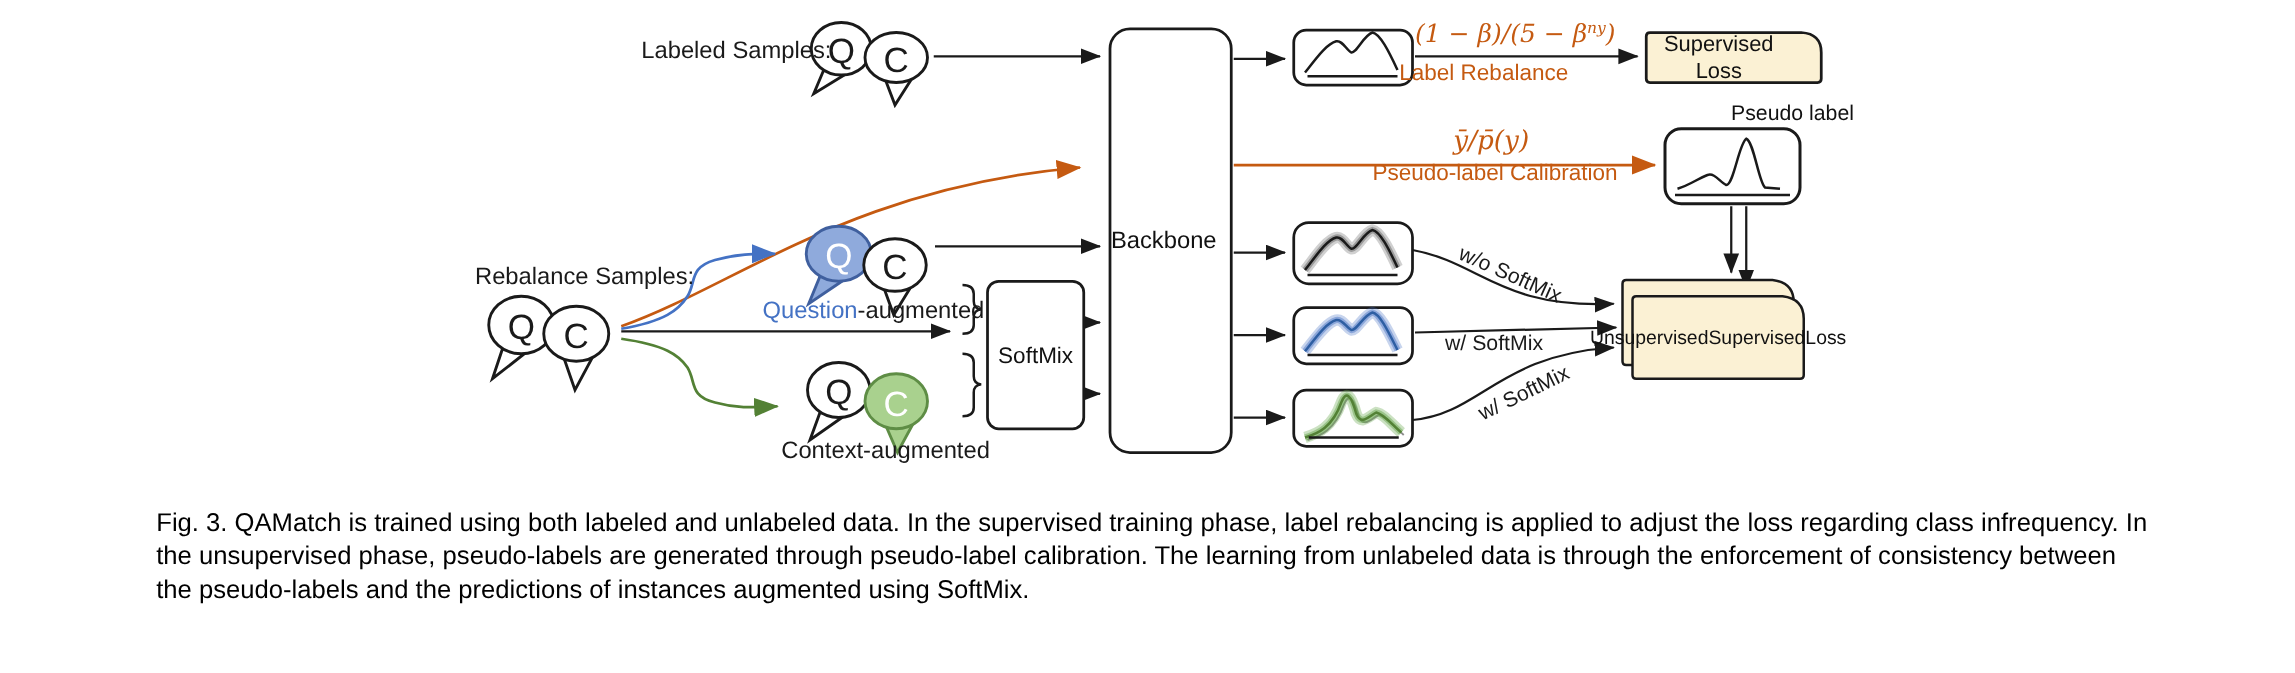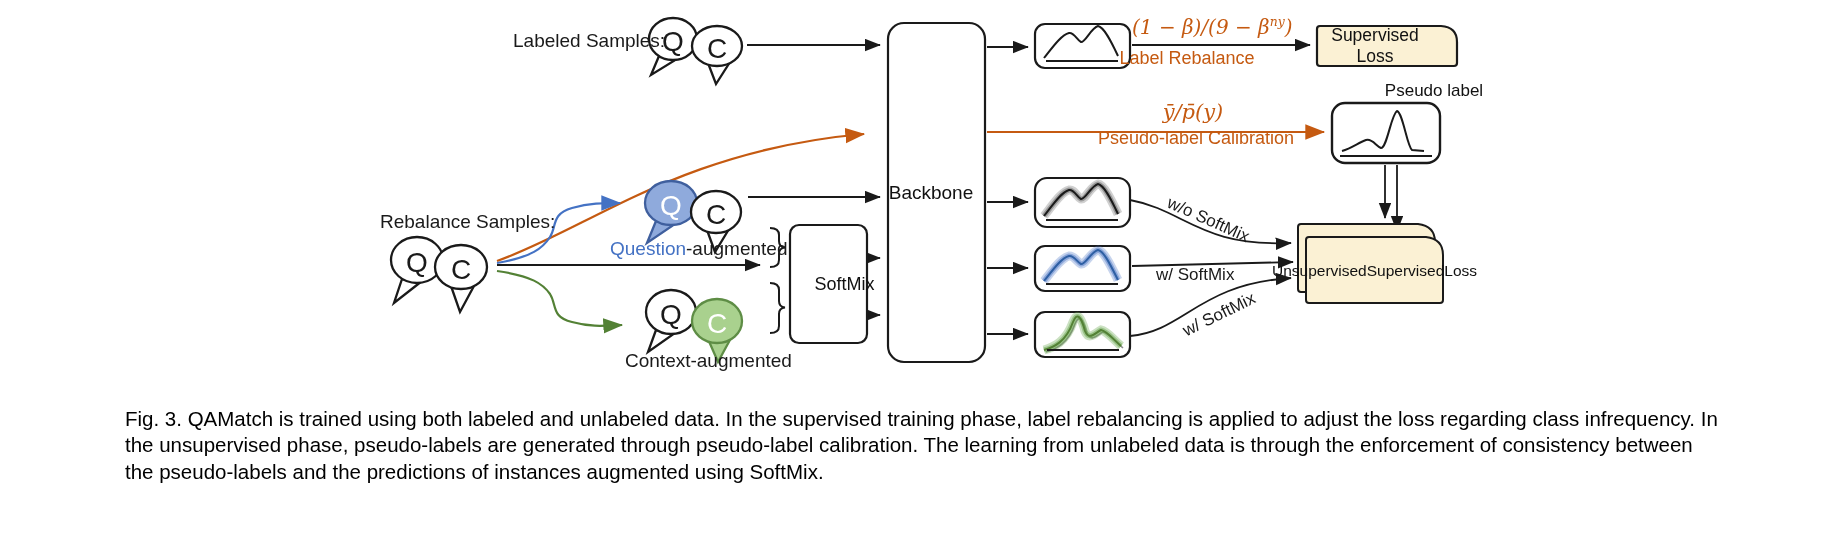--- a/index.html
+++ b/index.html
@@ -12,21 +12,21 @@
   .samples-lbl{font-size:19px;color:#1a1a1a;}
   .aug-lbl{font-size:19px;color:#1a1a1a;}
   .hl-blue{color:#4472C4;}
   .orange{color:#C55A11;}
   .formula{font-family:"DejaVu Serif",serif;font-style:italic;font-size:20px;text-align:center;}
   .formula .supx{font-size:0.62em;vertical-align:super;}
   .arrow-note{font-size:18px;text-align:center;}
   .edge-lbl{font-size:17px;color:#1a1a1a;}
   .box-text{position:absolute;display:flex;align-items:center;justify-content:center;text-align:center;}
   .backbone-text{font-size:19px;}
-  .softmix-text{font-size:18px;margin-left:16px;}
+  .softmix-text{font-size:18px;}
   .suploss-text{font-size:17.5px;}
   .pseudo-title{font-size:17px;text-align:center;}
   .unsup-text{flex-direction:row;font-size:15.5px;line-height:19px;}
   .caption{
     position:absolute;left:125px;top:406px;width:1594px;
     font-size:20.5px;line-height:26.4px;color:#000;white-space:normal;
   }
 </style>
 </head>
 <body>
@@ -158,21 +158,21 @@
 
   <div class="lbl samples-lbl" style="left:513px;top:30px;">Labeled Samples:</div>
   <div class="lbl samples-lbl" style="left:380px;top:211px;">Rebalance Samples:</div>
 
   <div class="lbl aug-lbl" style="left:610px;top:238px;"><span class="hl-blue">Question</span><span>-augmented</span></div>
   <div class="lbl aug-lbl" style="left:625px;top:350px;">Context-augmented</div>
 
   <div class="box-text backbone-text" style="left:888px;top:23px;width:86px;height:339px;">Backbone</div>
   <div class="box-text softmix-text" style="left:790px;top:225px;width:77px;height:118px;">SoftMix</div>
 
-  <div class="lbl formula orange" style="left:1132px;top:14px;width:160px;"><span>(1 − β)/(9 − β</span><span class="supx">ny</span><span>)</span></div>
+  <div class="lbl formula orange" style="left:1132px;top:14px;width:160px;"><span>(1 − β)/(5 − β</span><span class="supx">ny</span><span>)</span></div>
   <div class="lbl arrow-note orange" style="left:1107px;top:48px;width:160px;">Label Rebalance</div>
   <div class="box-text suploss-text" style="left:1317px;top:26px;width:116px;height:40px;">Supervised Loss</div>
 
   <div class="lbl formula orange" style="left:1118px;top:100px;width:150px;font-size:21px;">ȳ/p̄(y)</div>
   <div class="lbl arrow-note orange" style="left:1096px;top:128px;width:200px;">Pseudo-label Calibration</div>
   <div class="lbl pseudo-title" style="left:1332px;top:81px;width:108px;margin-left:48px;">Pseudo label</div>
 
   <div class="box-text unsup-text" style="left:1306px;top:237px;width:137px;height:66px;">
     <div>Unsupervised</div>
     <div>Supervised</div>

